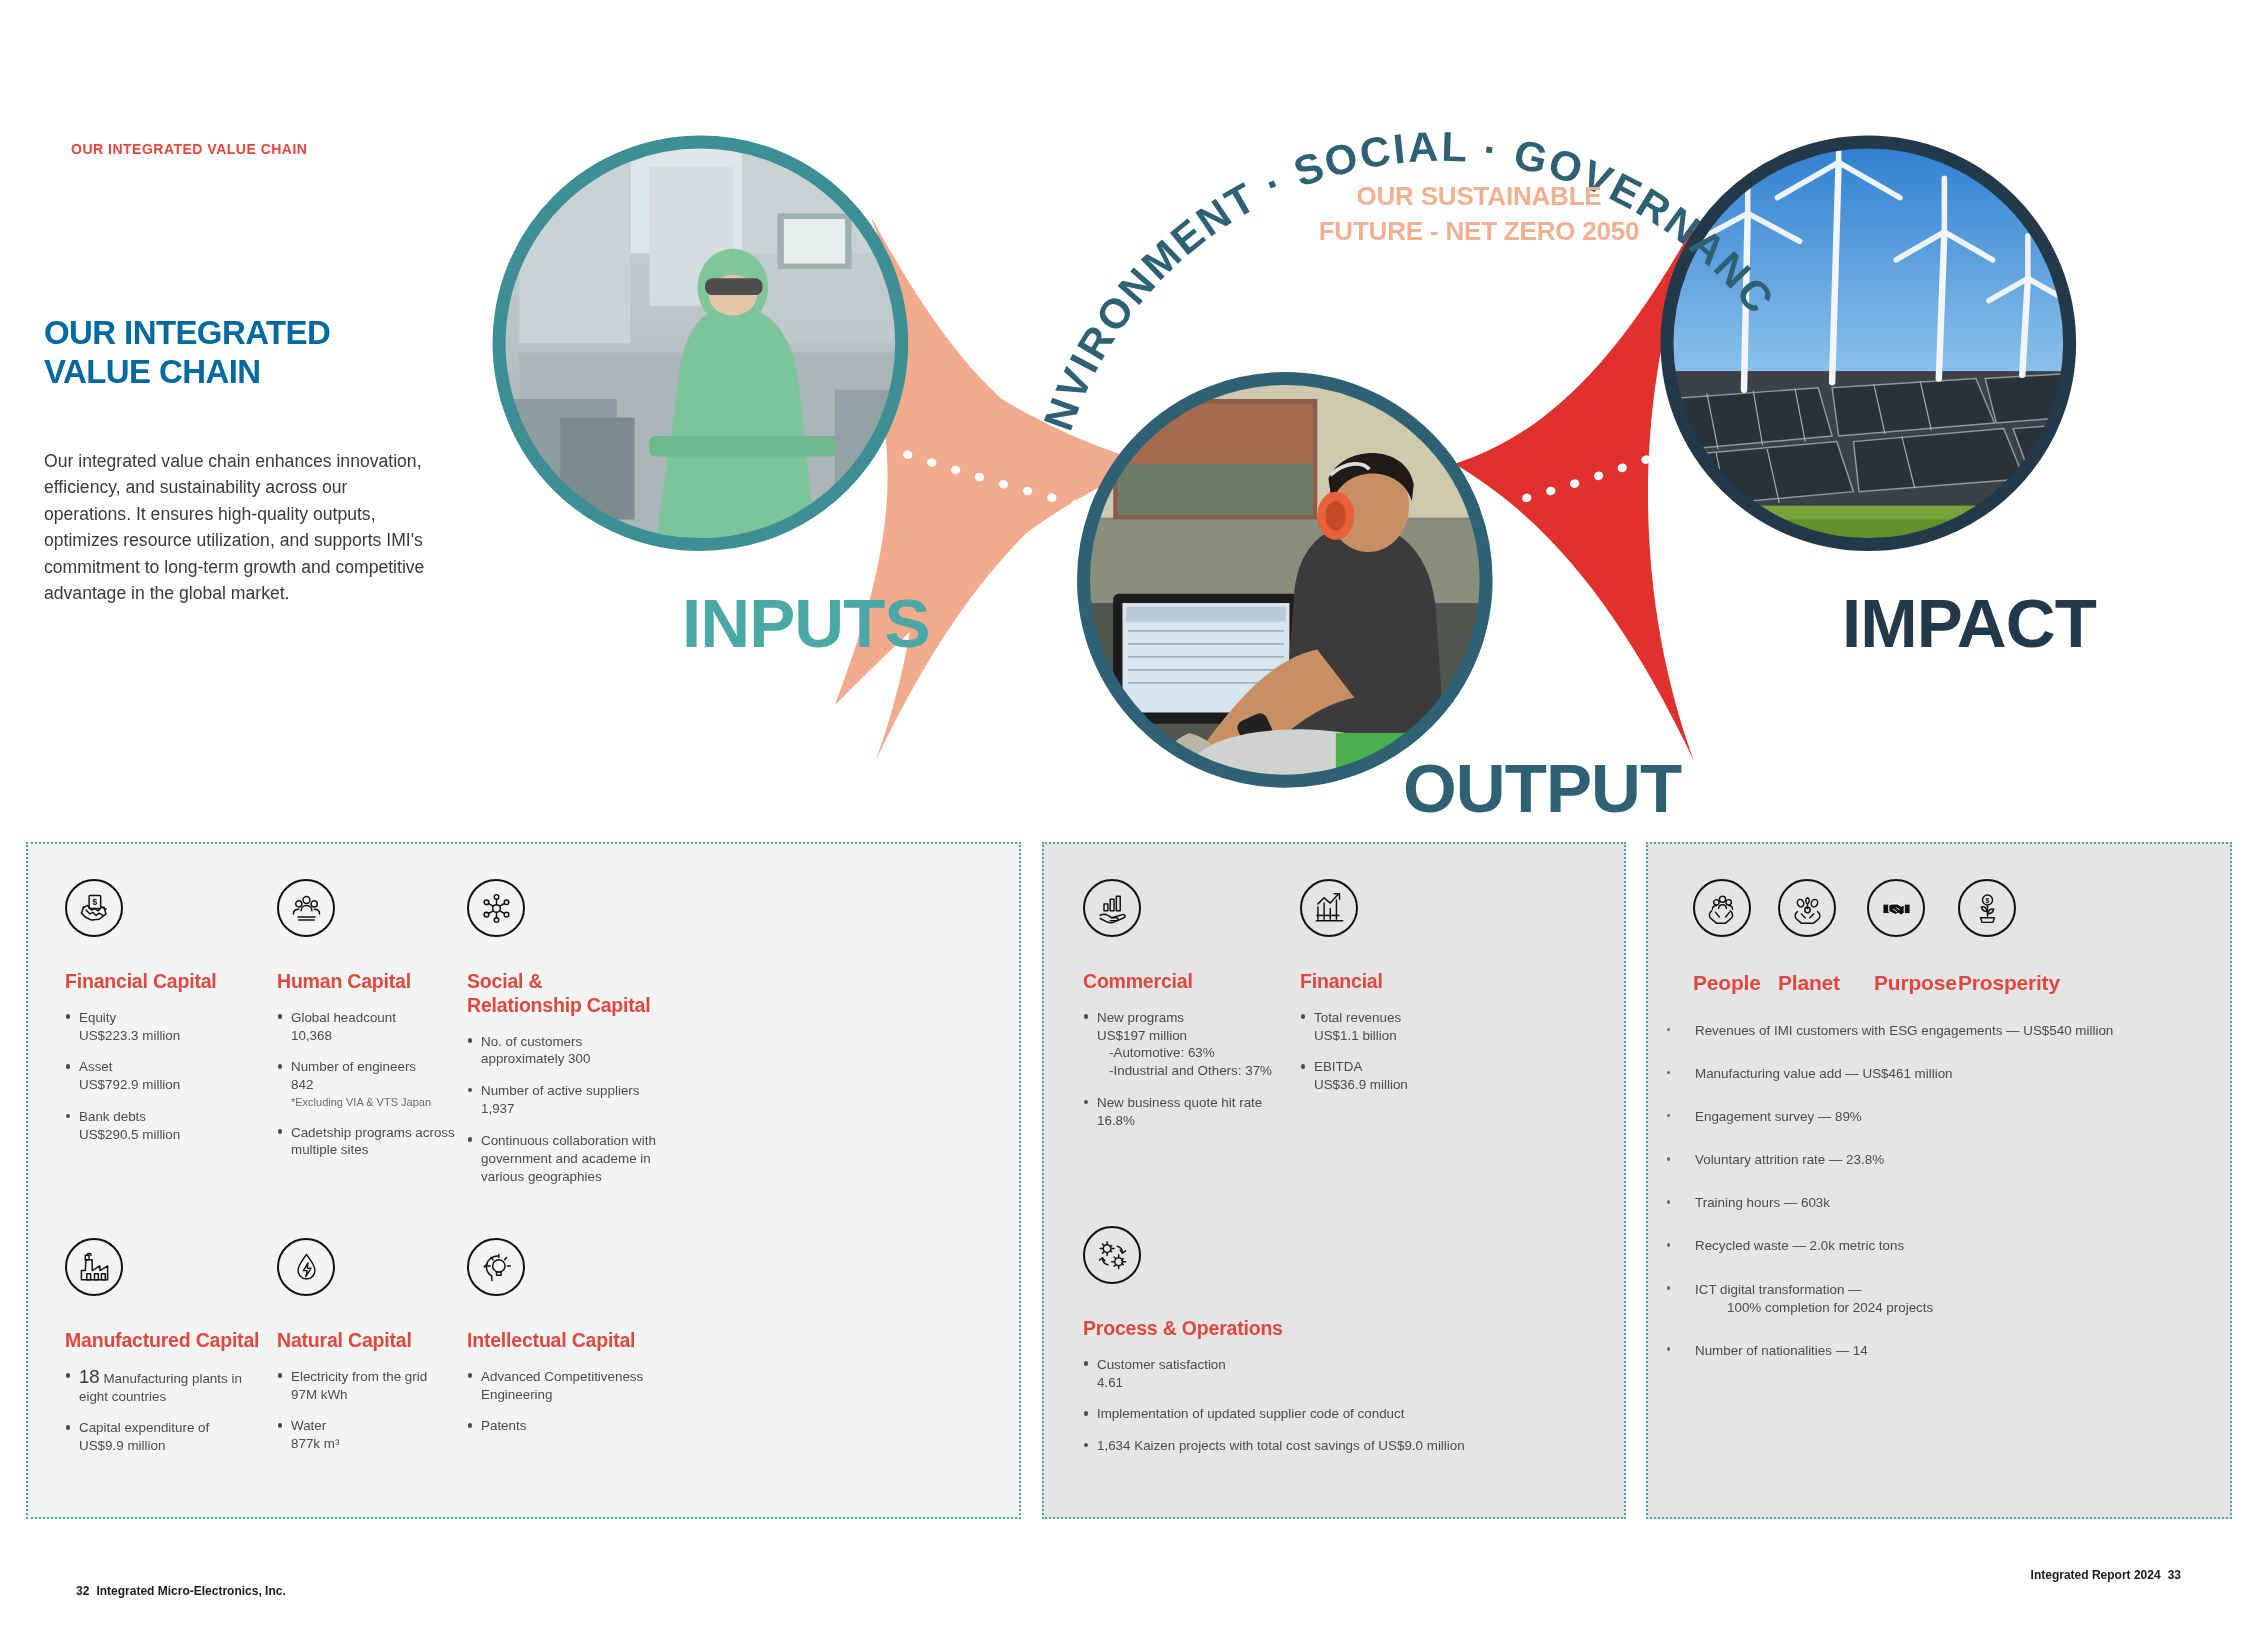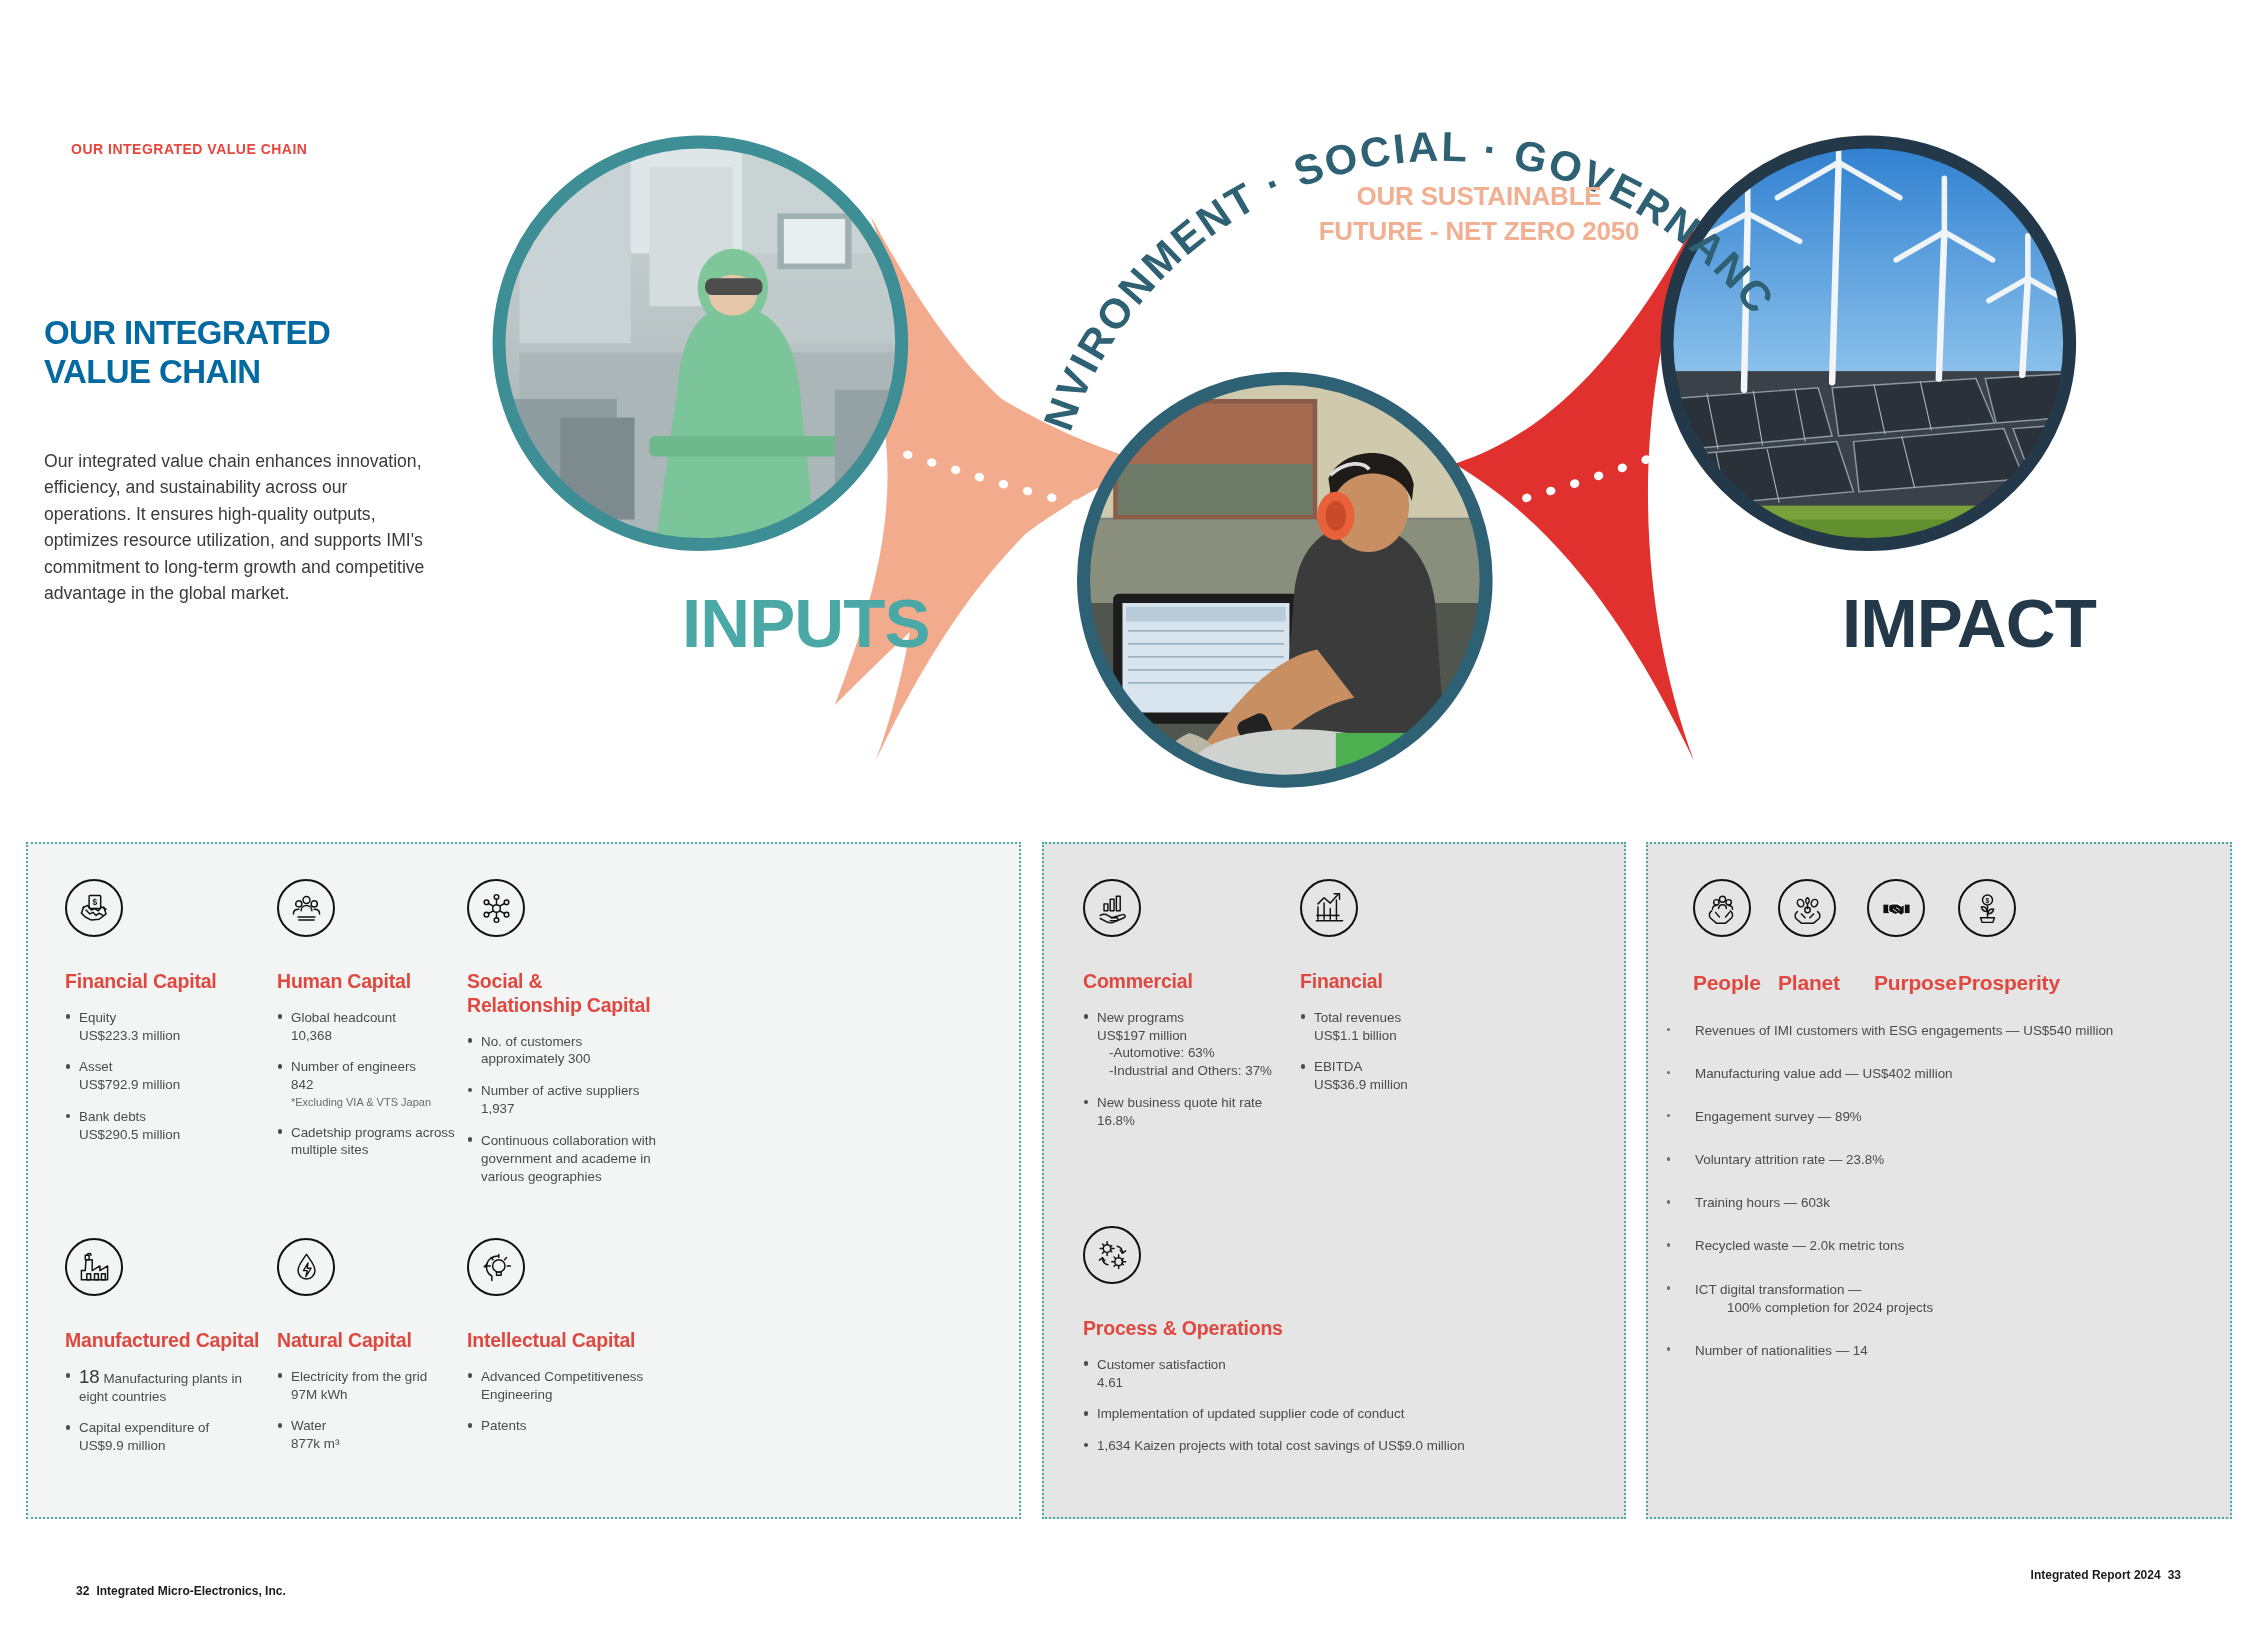--- a/index.html
+++ b/index.html
@@ -271,20 +271,21 @@
         <textPath href="#arcPath" startOffset="50%" text-anchor="middle" id="arcTextPath">ENVIRONMENT · SOCIAL · GOVERNANCE</textPath>
       </text>
     </svg>
 
     <div class="sustain">
       <span>OUR SUSTAINABLE</span><br>
       <span>FUTURE - NET ZERO 2050</span>
     </div>
 
     <div class="sec-label lbl-inputs">INPUTS</div>
+    <div class="sec-label lbl-output">OUTPUT</div>
     <div class="sec-label lbl-impact">IMPACT</div>
   </div>
 
   <div class="panels">
     <div class="panel p-inputs" id="panelInputs">
         <div class="card" style="left: 37px; top: 35px; width: 195px;">
           <div class="card-icon">
             <svg width="37" height="37" viewBox="0 0 48 48" fill="none" stroke="#111" stroke-width="1.9" stroke-linecap="round" stroke-linejoin="round">
               <rect x="17" y="7" width="15" height="17" rx="1"></rect>
               <text x="24.5" y="19" font-size="11" font-weight="bold" stroke="none" fill="#111" text-anchor="middle" font-family="Liberation Sans,sans-serif">$</text>
@@ -490,21 +491,21 @@
               <path d="M24 21v15"></path>
               <path d="M24 28c-4 0-7-2-8-6 4-1 7 1 8 6z"></path>
               <path d="M24 31c4 0 7-2 8-6-4-1-7 1-8 6z"></path>
               <path d="M15 36h18l-2 6H17z"></path>
             </svg>
           </div>
           <div class="card-title" style="margin-top: 33px;">Prosperity</div>
         </div>
         <ul class="impact-list" style="position: absolute; left: 15px; top: 178px; width: 538px;">
           <li><span>Revenues of IMI customers with ESG engagements — US$540 million</span></li>
-          <li><span>Manufacturing value add — US$402 million</span></li>
+          <li><span>Manufacturing value add — US$461 million</span></li>
           <li><span>Engagement survey — 89%</span></li>
           <li><span>Voluntary attrition rate — 23.8%</span></li>
           <li><span>Training hours — 603k</span></li>
           <li><span>Recycled waste — 2.0k metric tons</span></li>
           <li><span>ICT digital transformation —</span><span class="ind">100% completion for 2024 projects</span></li>
           <li><span>Number of nationalities — 14</span></li>
         </ul>
       </div>
   </div>
 

